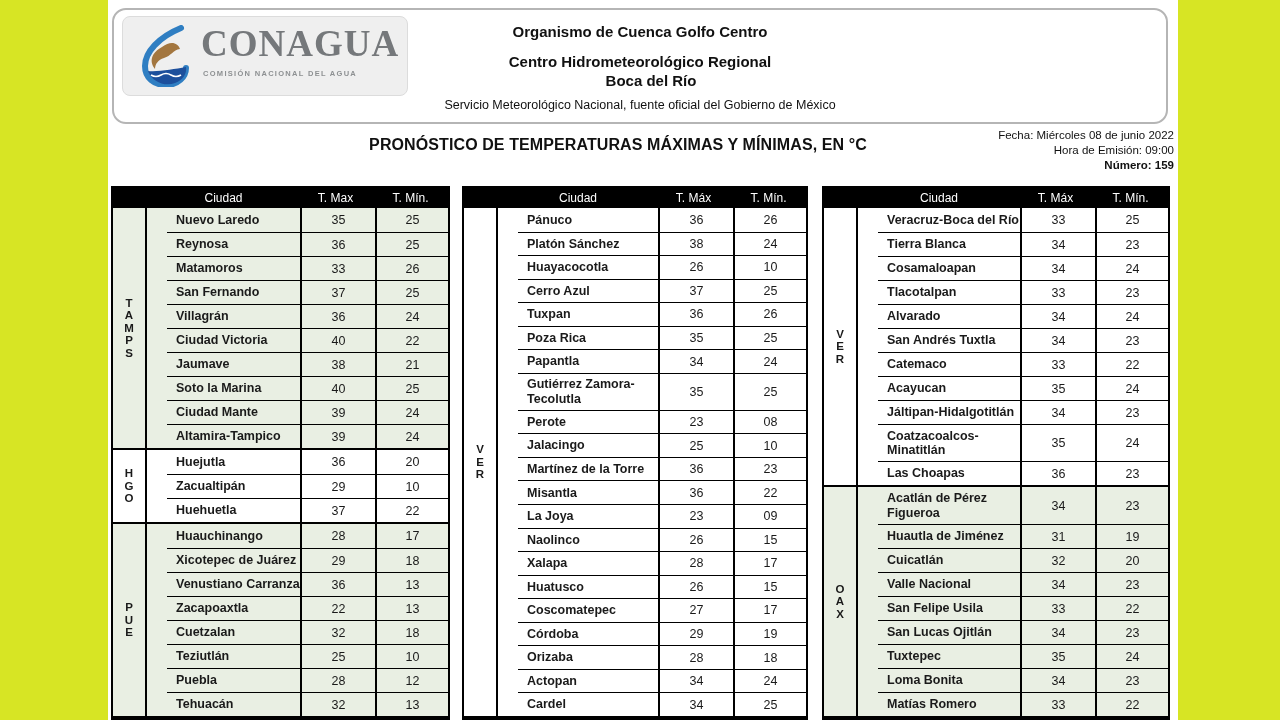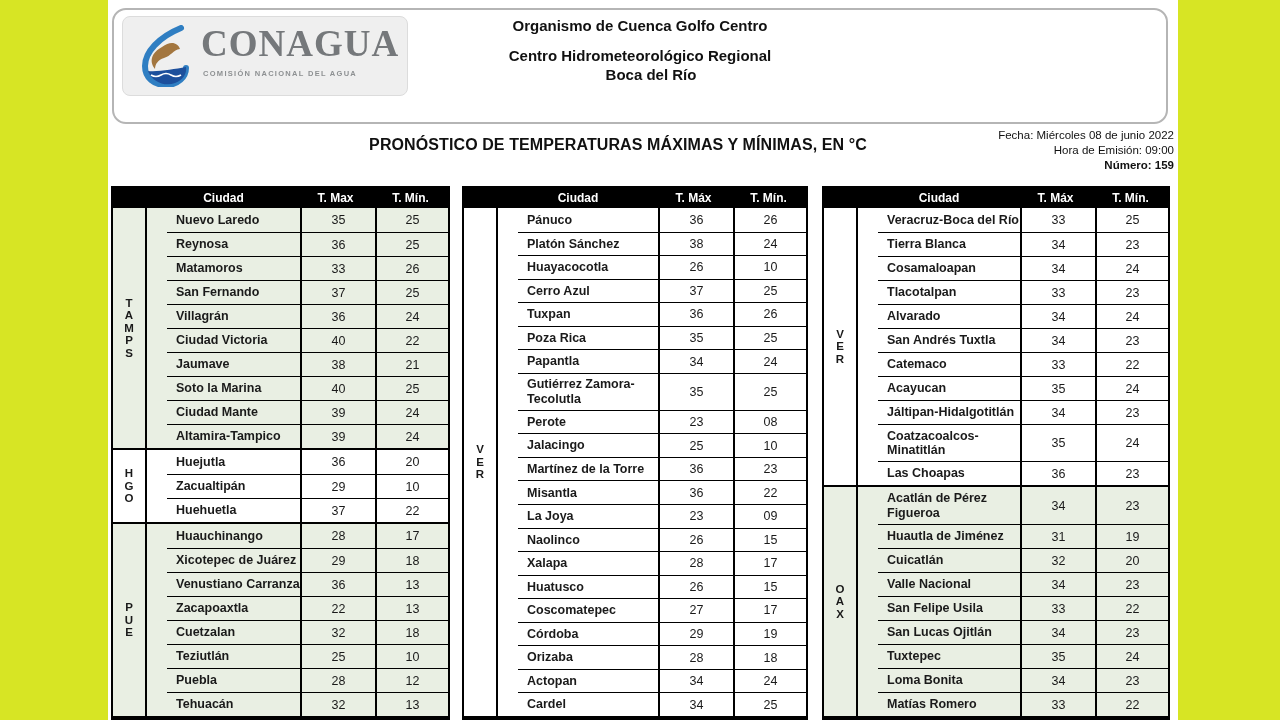--- a/index.html
+++ b/index.html
@@ -11,39 +11,39 @@
   .banner{position:absolute;left:4px;top:8px;width:1052px;height:112px;background:#fff;
           border:2px solid #b5b5b5;border-radius:14px;}
   .logo-panel{position:absolute;left:8px;top:6px;width:284px;height:78px;background:#efefef;
               border:1px solid #dcdcdc;border-radius:8px;}
   .logo-drop{position:absolute;left:14px;top:8px;}
   .logo-word{position:absolute;left:78px;top:8px;font-family:"Liberation Serif",serif;
              font-weight:bold;font-size:37px;color:#75787b;letter-spacing:1px;line-height:1;}
   .logo-sub{position:absolute;left:80px;top:52px;font-size:7.5px;font-weight:bold;
             color:#8d9092;letter-spacing:1.3px;}
   .org-block{position:absolute;left:0;top:0;width:100%;text-align:center;color:#111;}
-  .org1{margin-top:7px;font-weight:bold;font-size:15px;}
+  .org1{margin-top:13px;font-weight:bold;font-size:15px;}
   .org2{margin-top:13px;font-weight:bold;font-size:15px;}
   .org3{margin-top:2px;font-weight:bold;font-size:15px;padding-left:22px;}
   .org4{margin-top:9px;font-size:12.5px;}
 
   .title{position:absolute;left:100px;top:136px;width:820px;text-align:center;
          font-weight:bold;font-size:16px;color:#111;letter-spacing:0.1px;}
   .meta{position:absolute;right:4px;top:128px;text-align:right;font-size:11.5px;
         color:#111;line-height:1.3;}
   .meta .bold{font-weight:bold;}
 
   
   .ttable{position:absolute;top:186px;border:2px solid #000;border-bottom-width:4px;
           background:#fff;box-sizing:border-box;color:#1a1a1a;}
   .t1{left:3px;width:339px;--rh:24px;}
   .t2{left:354px;width:346px;--rh:23.55px;}
   .t3{left:714px;width:348px;--rh:24px;}
   .thead{display:flex;background:#000;color:#fff;height:20px;align-items:center;
-         font-weight:bold;font-size:12px;}
+         font-weight:normal;font-size:12px;}
   .h-state{width:36px;}
   .h-city{flex:1;text-align:center;}
   .h-num{width:75px;text-align:center;}
   .tgroup{display:flex;}
   .gsep{border-top:2px solid #000;}
   .tint{background:#e9efe3;}
   .state-col{width:34px;border-right:2px solid #000;display:flex;flex-direction:column;
              justify-content:center;align-items:center;font-weight:bold;font-size:11.5px;
              line-height:12.5px;box-sizing:border-box;}
   .rows{flex:1;display:flex;flex-direction:column;padding-left:20px;}
@@ -62,20 +62,21 @@
 <body>
 
 <div id="root">
   <div class="page">
 
     <div class="banner">
       <div class="org-block">
         <div class="org1">Organismo de Cuenca Golfo Centro</div>
         <div class="org2">Centro Hidrometeorológico Regional</div>
         <div class="org3">Boca del Río</div>
+        <div class="org4">Servicio Meteorológico Nacional, fuente oficial del Gobierno de México</div>
       </div>
       <div class="logo-panel">
         <span class="logo-drop">
           <svg width="58" height="62" viewBox="0 0 58 62">
             <path d="M44 3 C22 12 8 27 8 41 C8 53 17 60 29 60 C41 60 49 52 49 43" fill="none" stroke="#2f7ec2" stroke-width="6" stroke-linecap="round"></path>
             <path d="M11 46 C15 57 28 62 38 58 C46 55 50 49 49 42 C37 44 22 47 11 46 Z" fill="#1c4f9c"></path>
             <path d="M14 50 q5 3 10 0 q5 -3 10 0 q5 3 10 0" fill="none" stroke="#ffffff" stroke-width="1.6"></path>
             <path d="M25 22 c9 -7 16 -4 18 2 c-7 1 -9 7 -16 9 c-6 2 -9 6 -9 11 c-7 -9 -2 -17 7 -22 z" fill="#a3763f"></path>
           </svg>
         </span>

